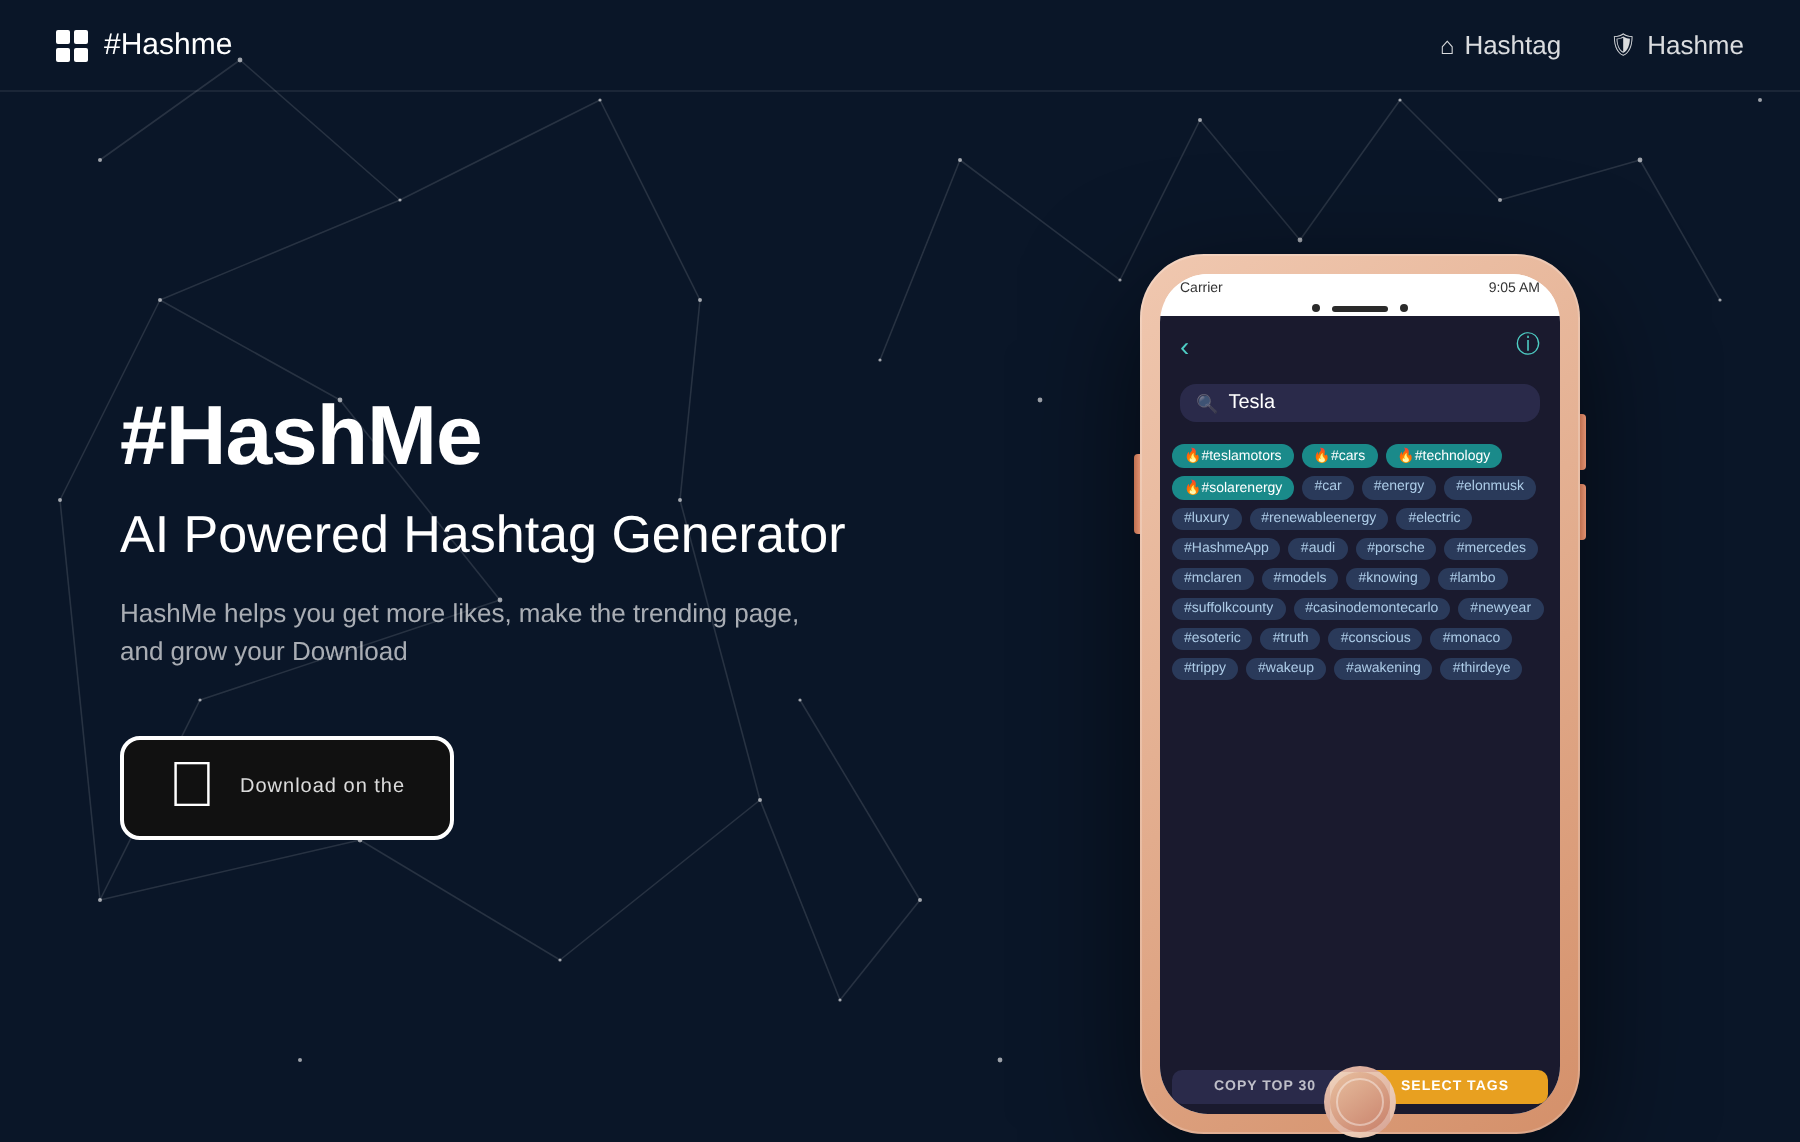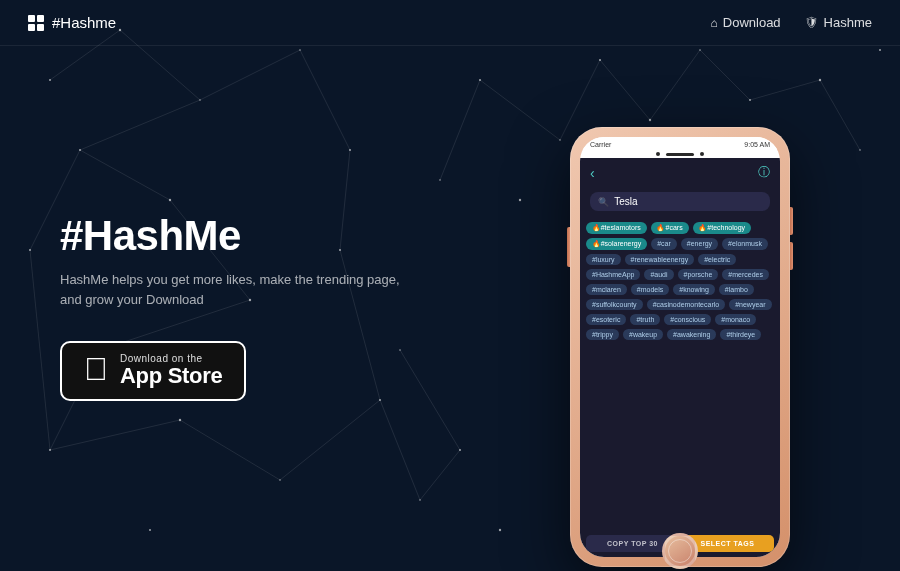--- a/index.html
+++ b/index.html
@@ -119,21 +119,21 @@
     }
 
     .appstore-btn .apple-icon {
       font-size: 32px;
       line-height: 1;
       margin-top: -4px;
     }
 
     .appstore-text {
       display: flex;
-      flex-direction: column;
+      flex-direction: row;
     }
 
     .appstore-text .small-text {
       font-size: 10px;
       color: rgba(255,255,255,0.85);
       letter-spacing: 0.5px;
     }
 
     .appstore-text .big-text {
       font-size: 22px;
@@ -431,40 +431,40 @@
       <span></span>
         <span></span>
         <span></span>
         <span></span>
     </div>
     <span>#Hashme</span>
   </div>
   <div class="nav-links">
     <a>
       <span style="font-size:12px;">⌂</span>
-      <span>Download</span>
+      <span>Hashtag</span>
     </a>
     <a>
       <span style="font-size:11px;">🛡</span>
       <span>Hashme</span>
     </a>
   </div>
 </nav>
 
 <div class="content">
 
   <div class="left-panel">
     <h1 class="main-title">#HashMe</h1>
+    <h2 class="subtitle">AI Powered Hashtag Generator</h2>
     <p class="description">HashMe helps you get more likes, make the trending page, and grow your Download</p>
 
     <a class="appstore-btn">
       <span class="apple-icon"></span>
       <div class="appstore-text">
         <span class="small-text">Download on the</span>
-        <span class="big-text">App Store</span>
       </div>
     </a>
   </div>
 
   <div class="right-panel">
     <div class="phone-wrap">
       <div class="phone-outer">
 
         <div class="phone-side-btn vol-up"></div>
         <div class="phone-side-btn vol-down"></div>

